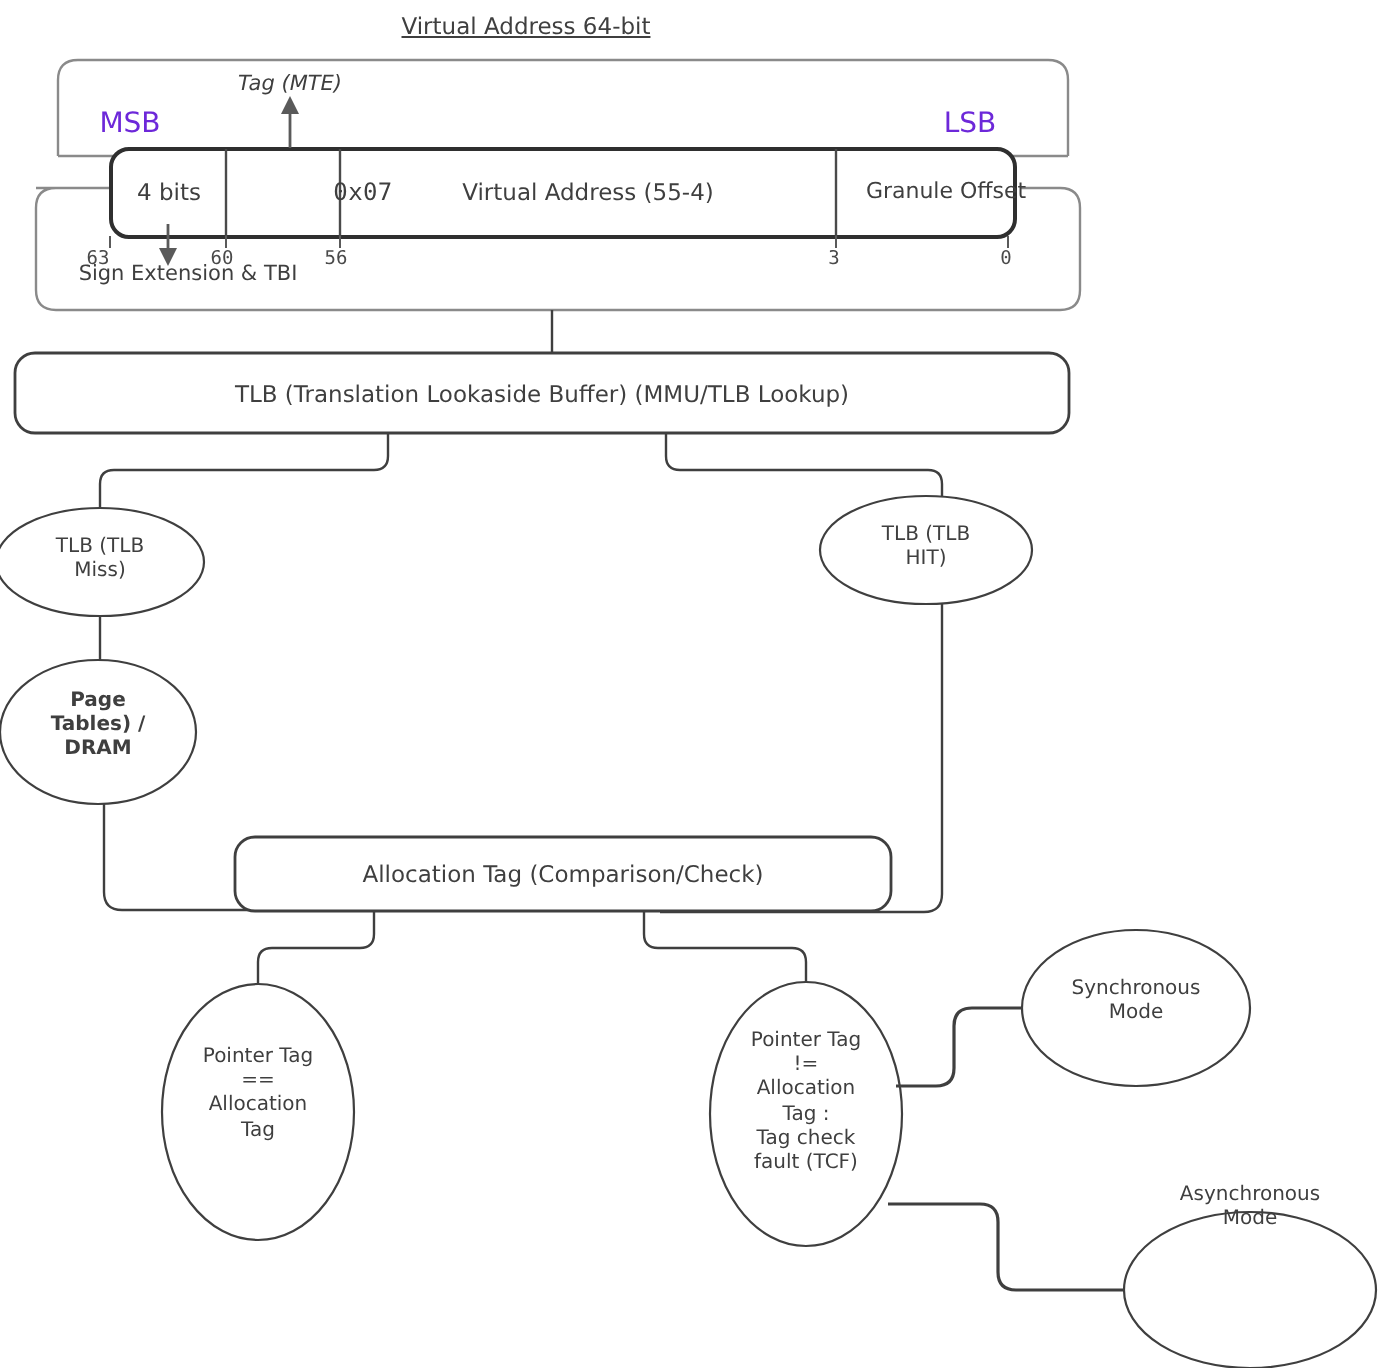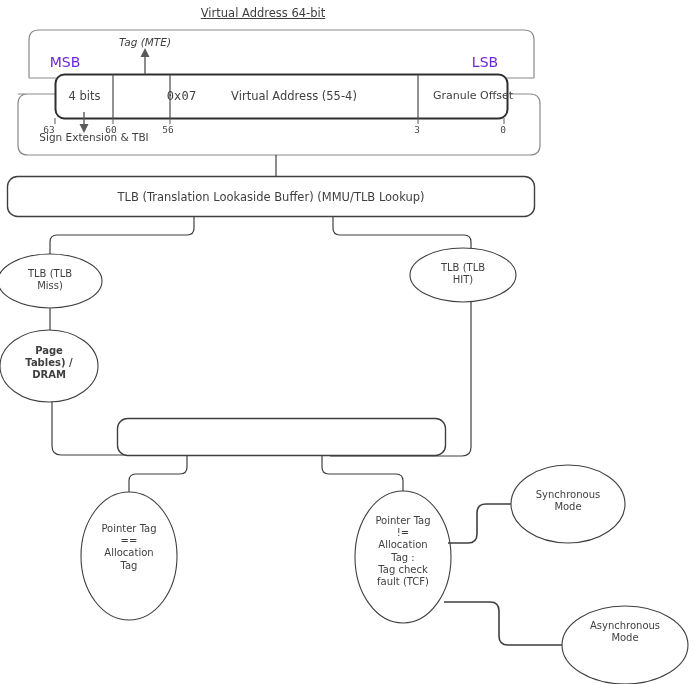--- a/index.html
+++ b/index.html
@@ -137,20 +137,21 @@
   <div class="lbl t-field" style="left:417px; top:89px; width:112px; font-size:11px;">Granule Offset</div>
 
   <div class="lbl t-tick" style="left:38px; top:124px; width:22px;text-align:center;">63</div>
   <div class="lbl t-tick" style="left:100px; top:124px; width:22px;">60</div>
   <div class="lbl t-tick" style="left:157px; top:124px; width:22px;">56</div>
   <div class="lbl t-tick" style="left:409px; top:124px; width:16px;">3</div>
   <div class="lbl t-tick" style="left:492px; top:124px; width:22px;">0</div>
 
   <div class="lbl t-box" style="left:8px; top:190px; width:526px;">TLB (Translation Lookaside Buffer) (MMU/TLB Lookup)</div>
 
+  <div class="lbl t-box" style="left:118px; top:430px; width:327px;">Allocation Tag (Comparison/Check)</div>
 
   <div class="lbl t-ell" style="left:5px; top:268px; width:90px;">TLB (TLB
 Miss)</div>
 
   <div class="lbl t-ell" style="left:418px; top:262px; width:90px;">TLB (TLB
 HIT)</div>
 
   <div class="lbl t-ell" style="left:7px; top:345px; width:84px;font-weight:bold;">Page
 Tables) /
 DRAM</div>
@@ -163,16 +164,16 @@
   <div class="lbl t-ell" style="left:358px; top:515px; width:90px;">Pointer Tag
 !=
 Allocation
 Tag :
 Tag check
 fault (TCF)</div>
 
   <div class="lbl t-ell" style="left:518px; top:489px; width:100px;">Synchronous
 Mode</div>
 
-  <div class="lbl t-ell" style="left:570px; top:620px; width:110px;">Asynchronous
+  <div class="lbl t-ell" style="left:570px; top:592px; width:110px;">Asynchronous
 Mode</div>
 
 </div>
 
 </body></html>

